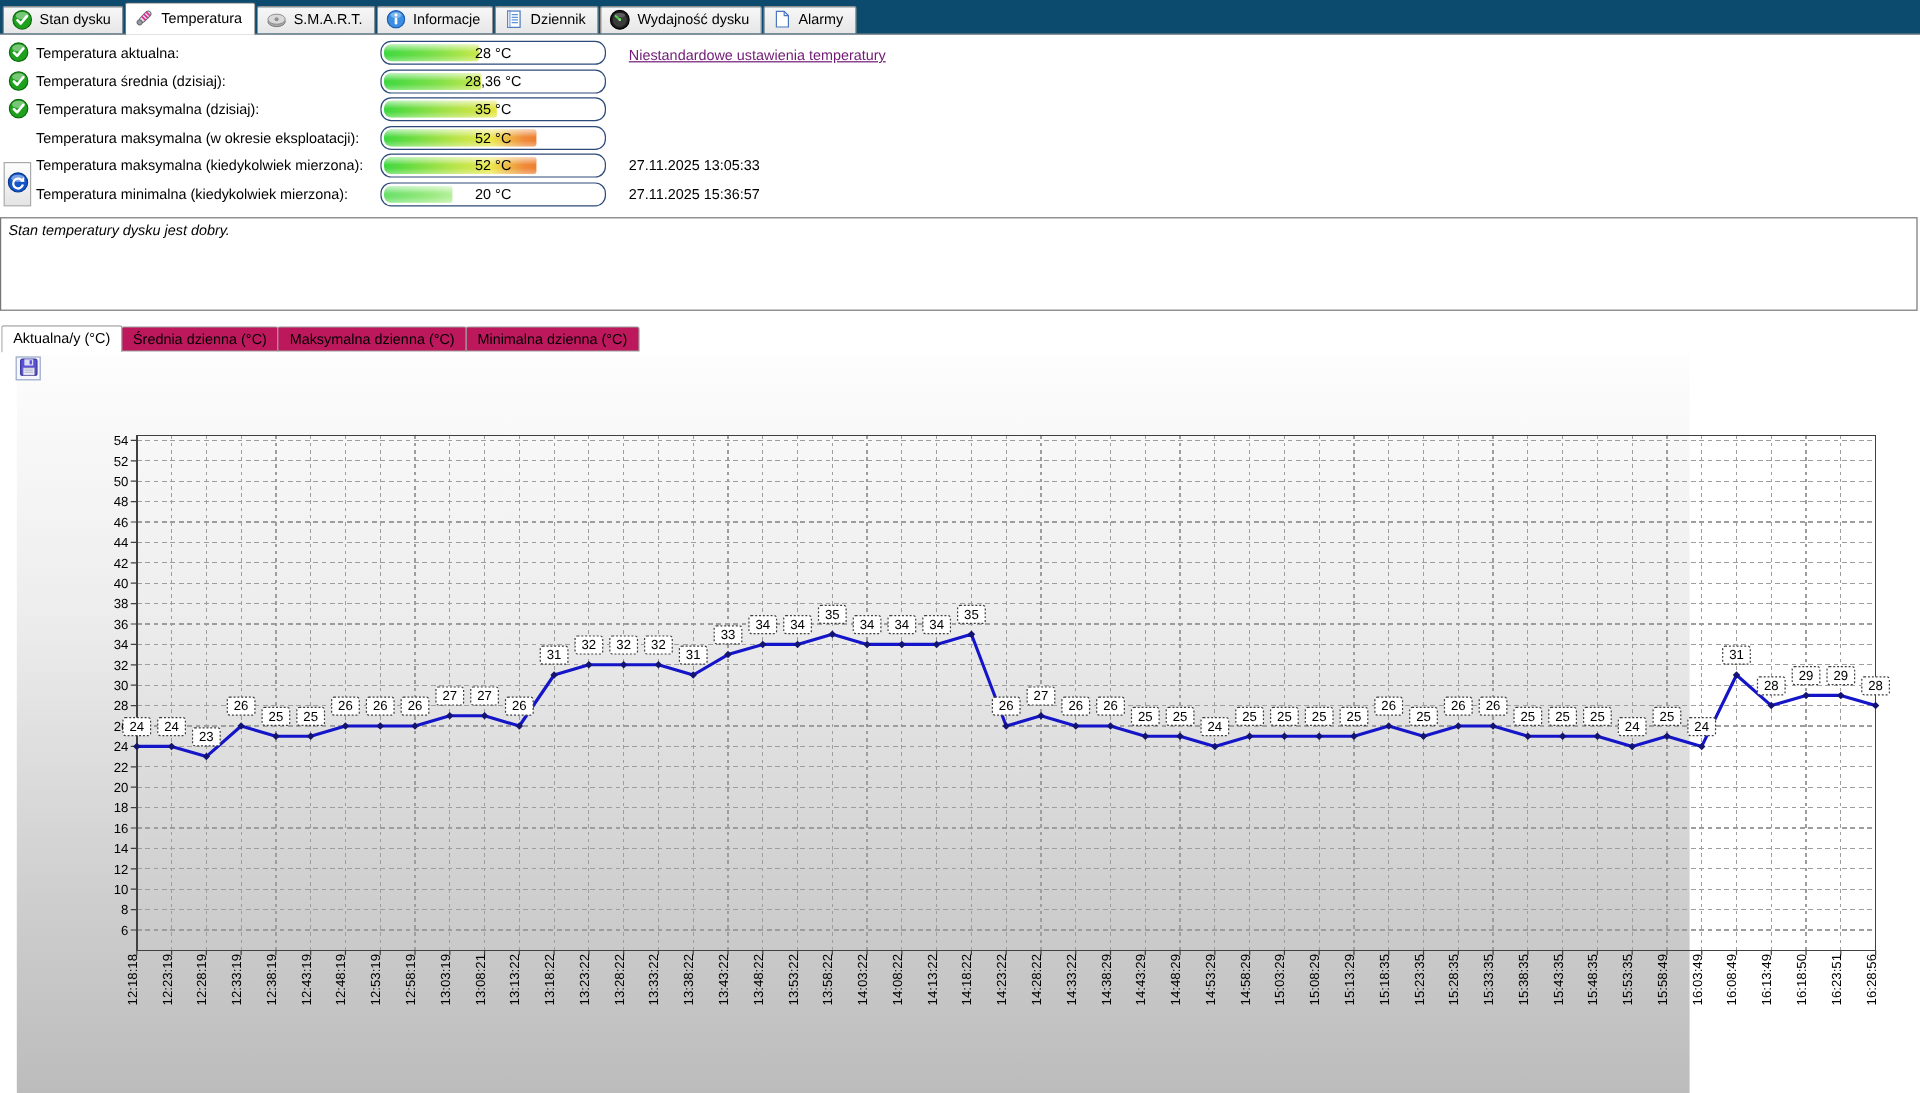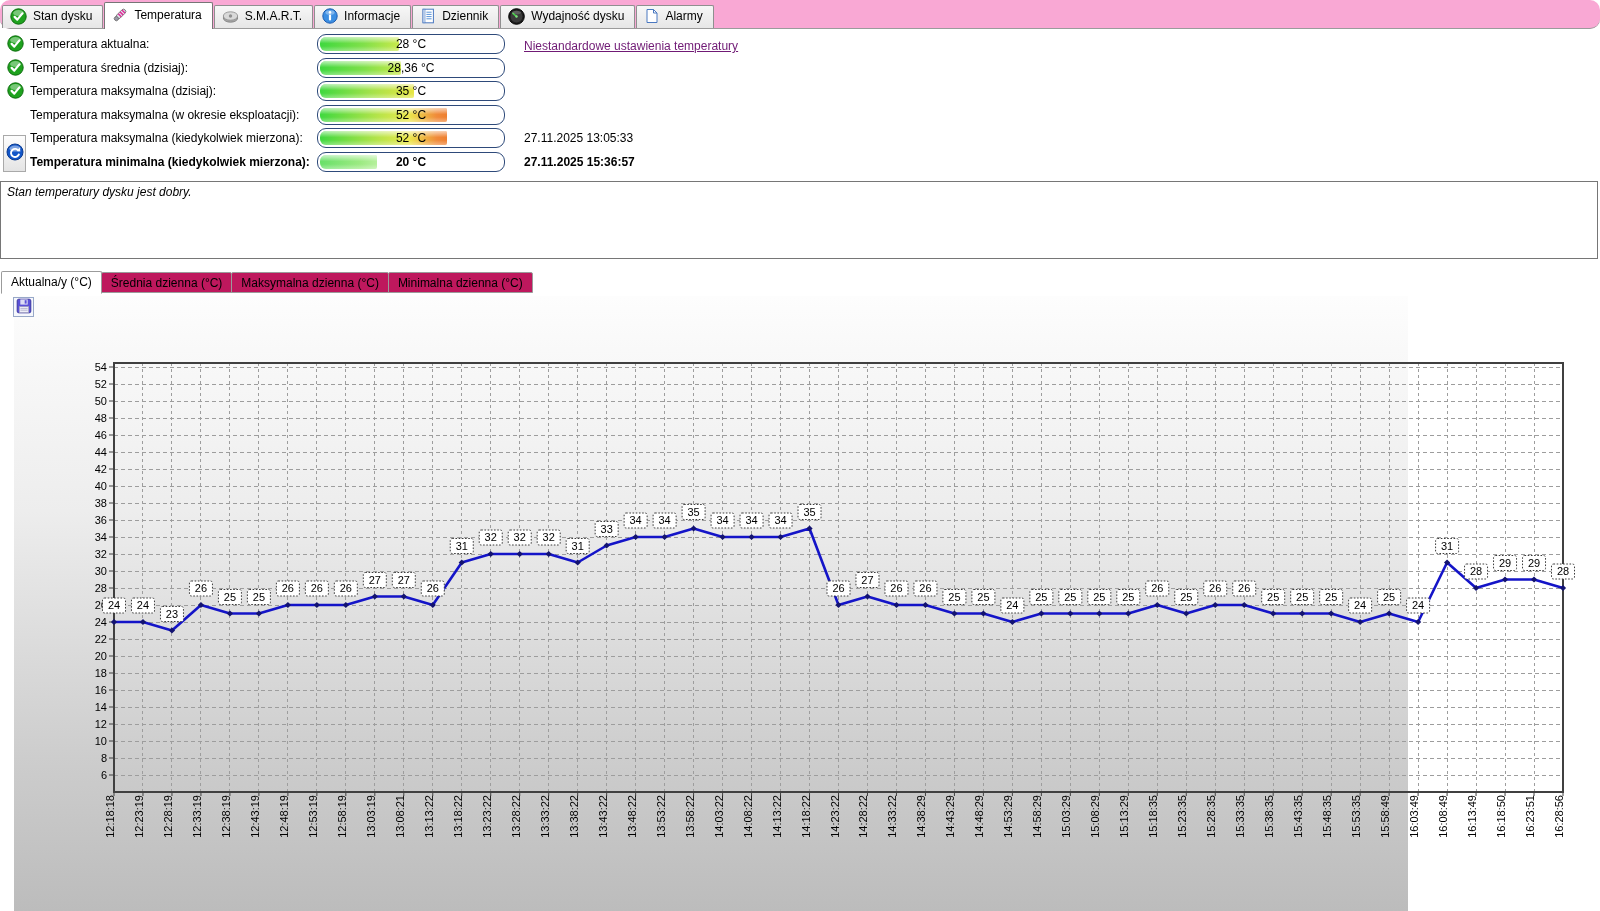--- a/index.html
+++ b/index.html
@@ -3,22 +3,22 @@
 <meta charset="utf-8">
 <style>
   * { box-sizing: border-box; }
   html,body { margin:0; padding:0; background:#fff; width:1600px; height:911px;
               font-family:"Liberation Sans", sans-serif; font-size:12px; color:#000;
               overflow:hidden; position:relative;}
   #app { position:absolute; inset:0; width:1600px; height:911px; }
 
   
   .tabbar { position:absolute; left:0; top:0; width:1600px; height:29px;
-            background:#f9a8d4; border-bottom:1px solid #9b9b9b;
-            display:flex; align-items:flex-end; padding-left:2px;border-radius:10px; }
+            background:#0c4a6e; border-bottom:1px solid #9b9b9b;
+            display:flex; align-items:flex-end; padding-left:2px; }
   .tab { display:flex; align-items:center; gap:6px; height:23px; padding:0 10px 2px 7px;
          border:1px solid #8f8f8f; border-bottom:none; border-radius:2px 2px 0 0;
          background:linear-gradient(#f7f7f7,#e6e6e6); margin-right:1px; cursor:default;
          position:relative; white-space:nowrap;}
   .tab.active { background:#fff; height:27px; z-index:3; margin-bottom:-1px;
                 border-color:#767676; padding-bottom:3px;justify-content:space-between;}
   .tab svg { flex:0 0 auto; }
 
   
   .rows { position:absolute; left:0; top:33px; width:1332px; height:145px; }
@@ -193,21 +193,21 @@
         </div>
       </div>
       <div class="trow" style="top: 94px;">
         <span class="tlabel">Temperatura maksymalna (kiedykolwiek mierzona):</span>
         <div class="bar">
           <div class="bar-fill fill-hot" style="width: 126.96px;"></div>
           <div class="bar-val">52 °C</div>
         </div>
         <span class="tdate">27.11.2025 13:05:33</span>
       </div>
-      <div class="trow" style="top: 117.5px; font-weight: bold;">
+      <div class="trow" style="top: 117.5px;">
         <span class="tlabel">Temperatura minimalna (kiedykolwiek mierzona):</span>
         <div class="bar">
           <div class="bar-fill fill-cool" style="width: 57.04px;"></div>
           <div class="bar-val">20 °C</div>
         </div>
         <span class="tdate">27.11.2025 15:36:57</span>
       </div>
     </div>
 
   <a class="templink" href="javascript:void(0)">Niestandardowe ustawienia temperatury</a>

